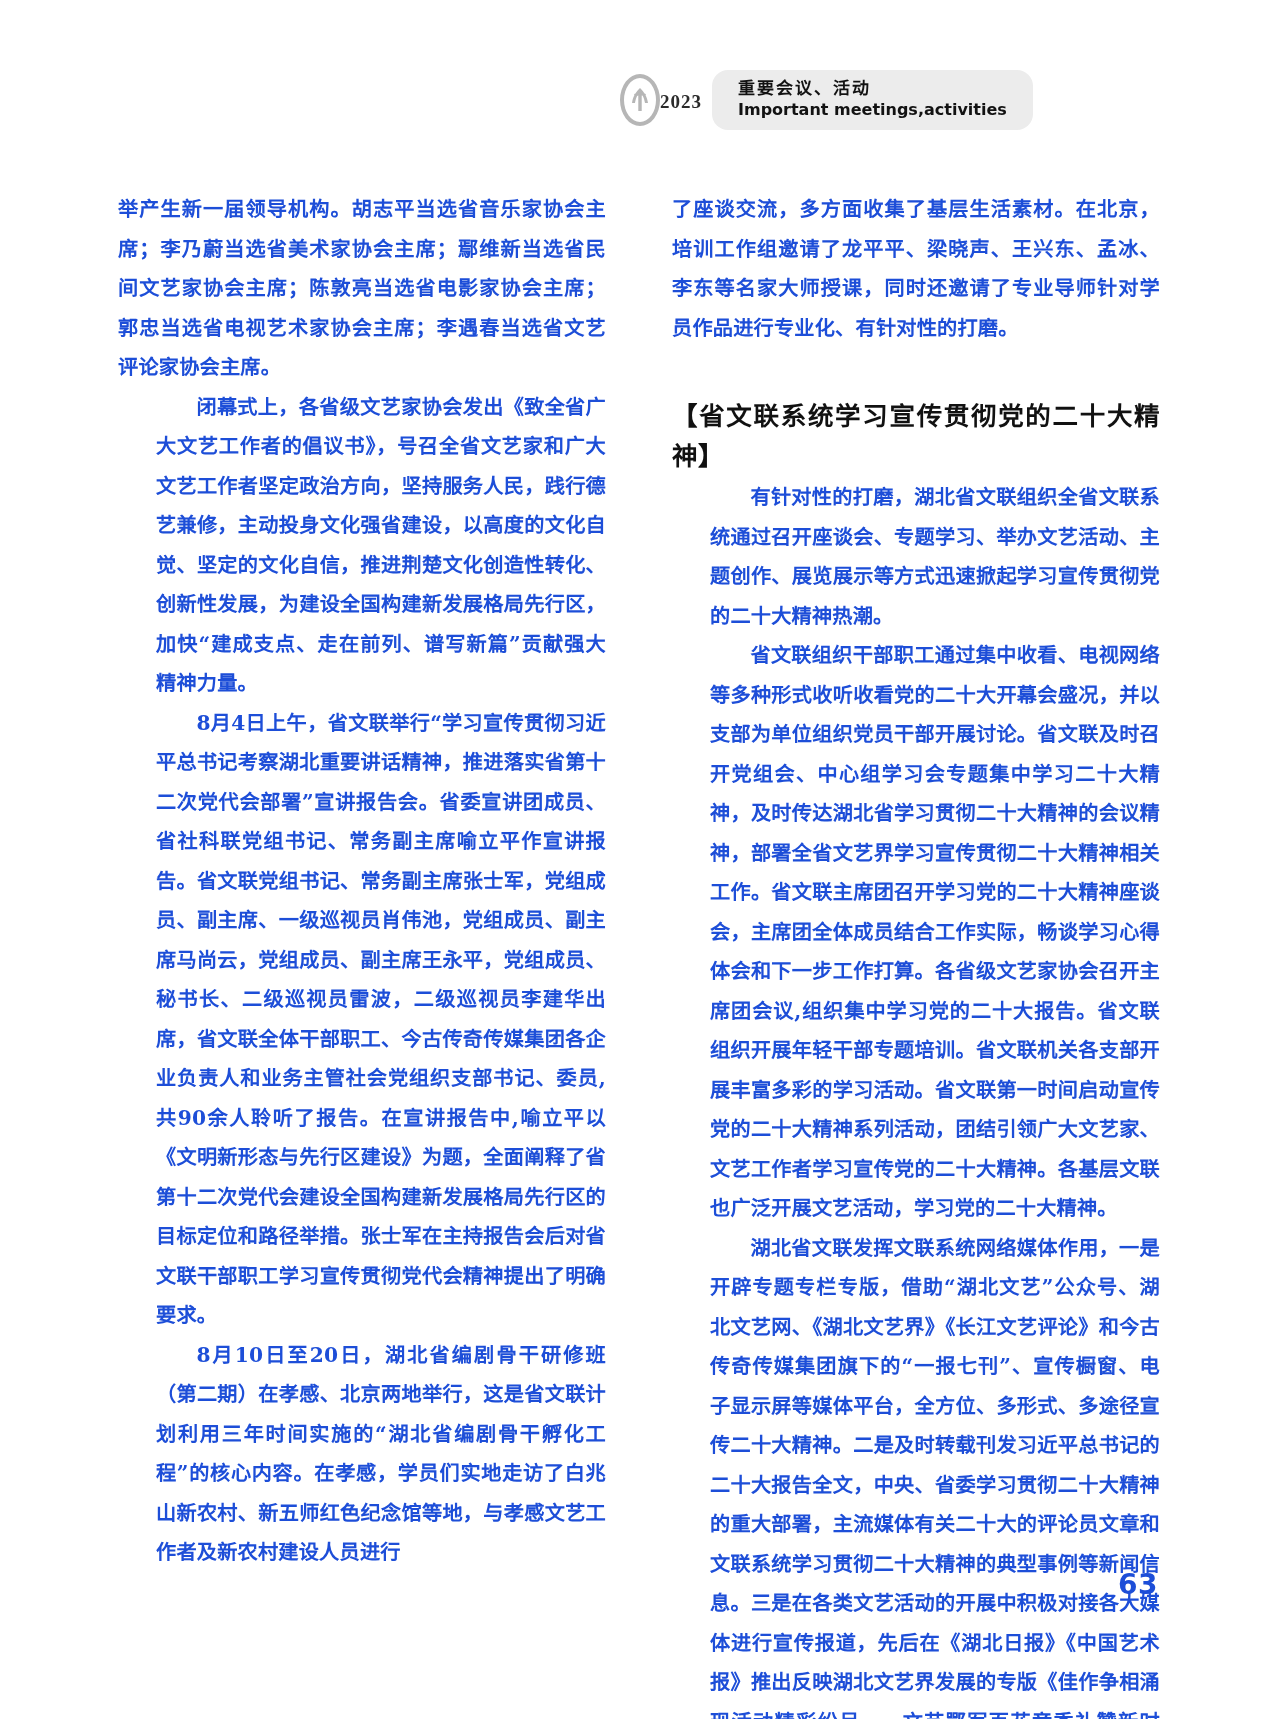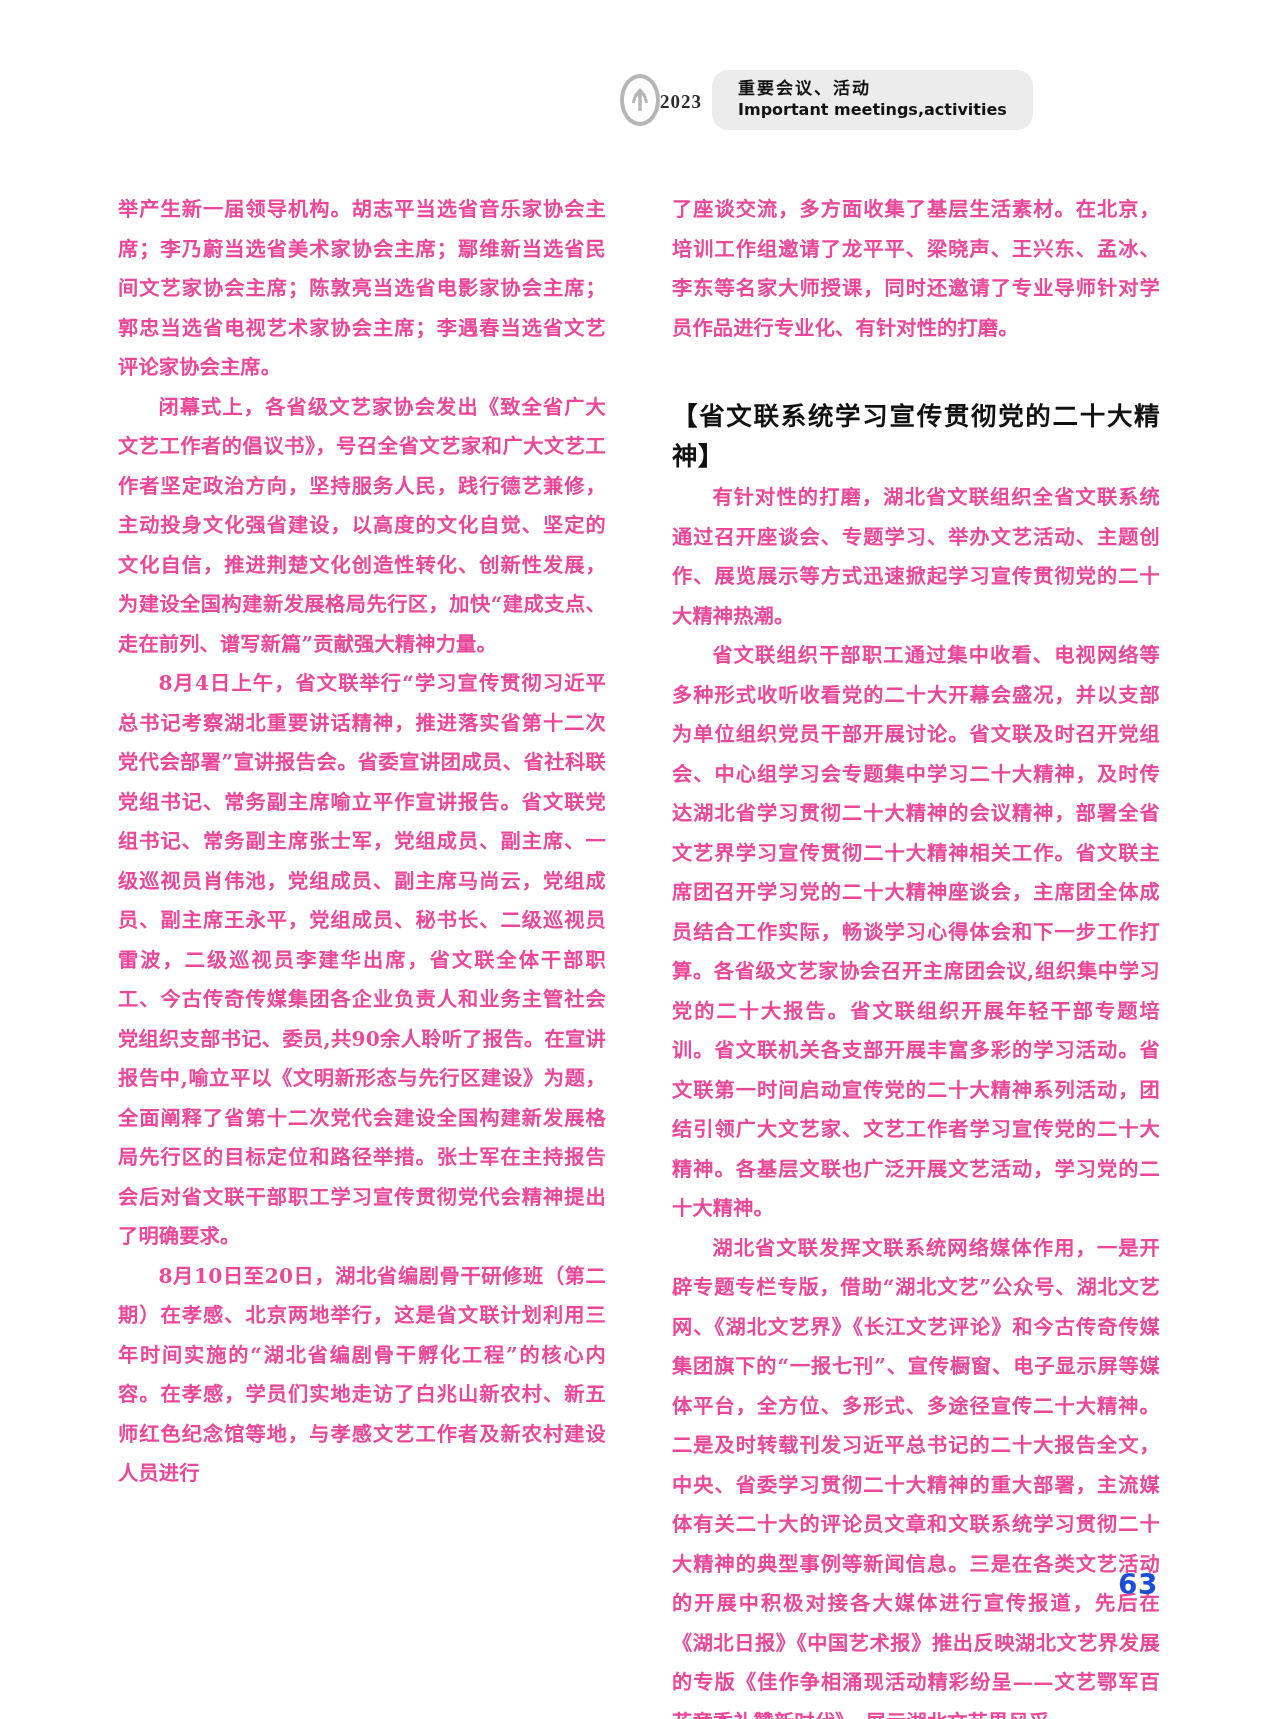--- a/index.html
+++ b/index.html
@@ -105,27 +105,28 @@
     flex: 0 0 488px;
   }
 
   
   .para {
     font-family: "DejaVu Serif", "Liberation Serif", serif;
     font-size: 20.2px;
     line-height: 39.5px;
     text-align: justify;
     text-justify: inter-ideograph;
-    color: #ec4899;
+    color: #1d4ed8;
     margin: 0;
     letter-spacing: 0.2px;
     font-weight: 600;
   }
   .para.indent {
     text-indent: 2em;
+    margin-left: 38px;
   }
   .para.cont {
     text-indent: 0;
   }
 
   
   .sec-heading {
     font-family: "DejaVu Sans", "Liberation Sans", sans-serif;
     font-weight: bold;
     font-size: 25.5px;

